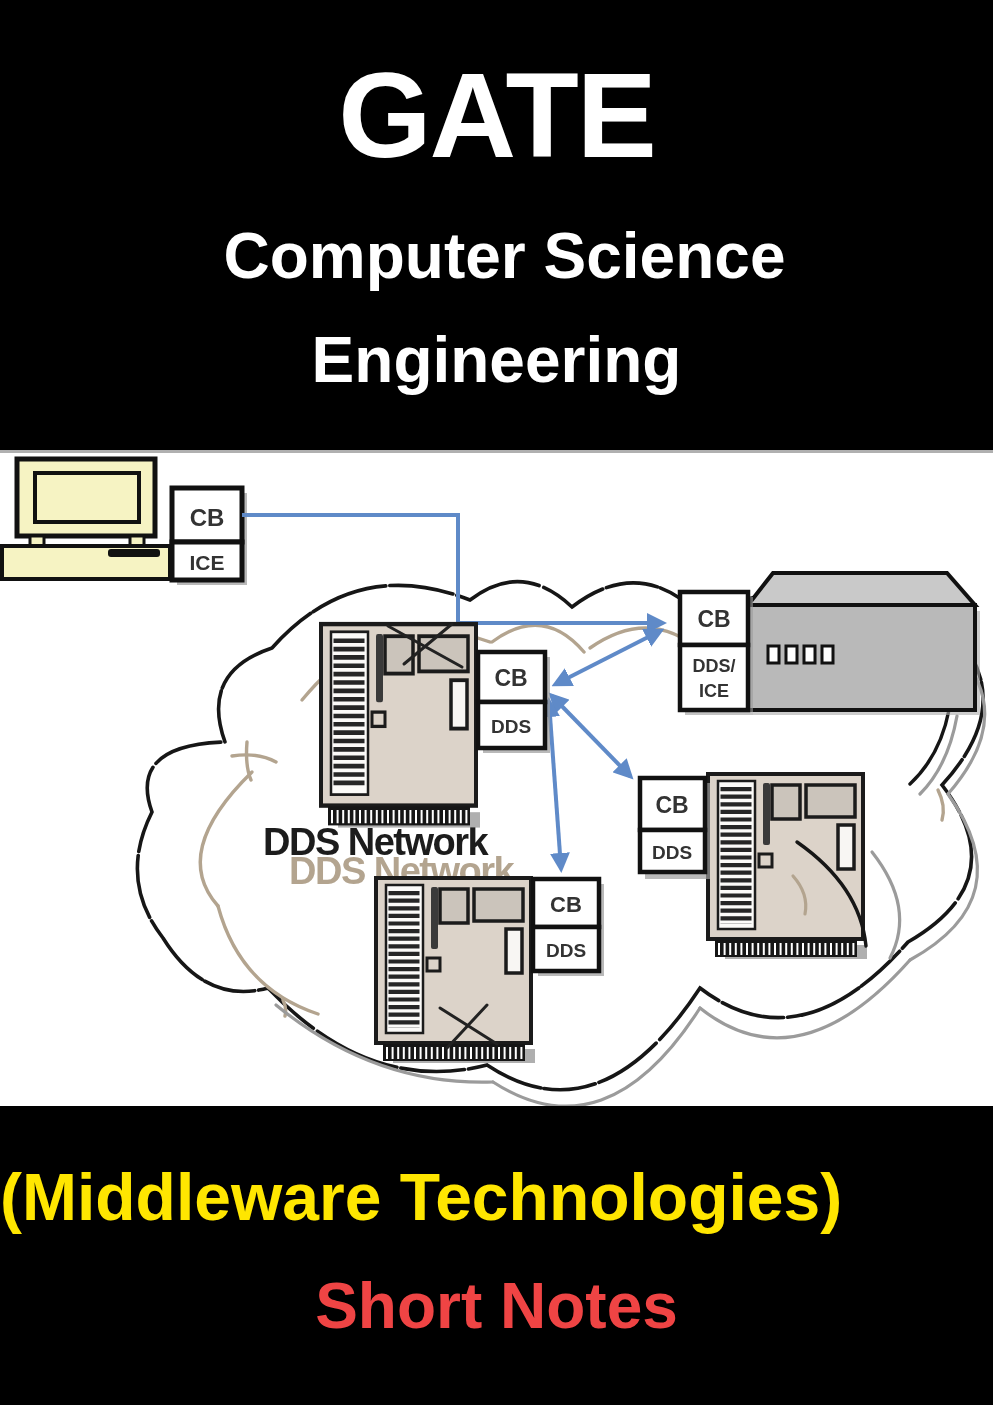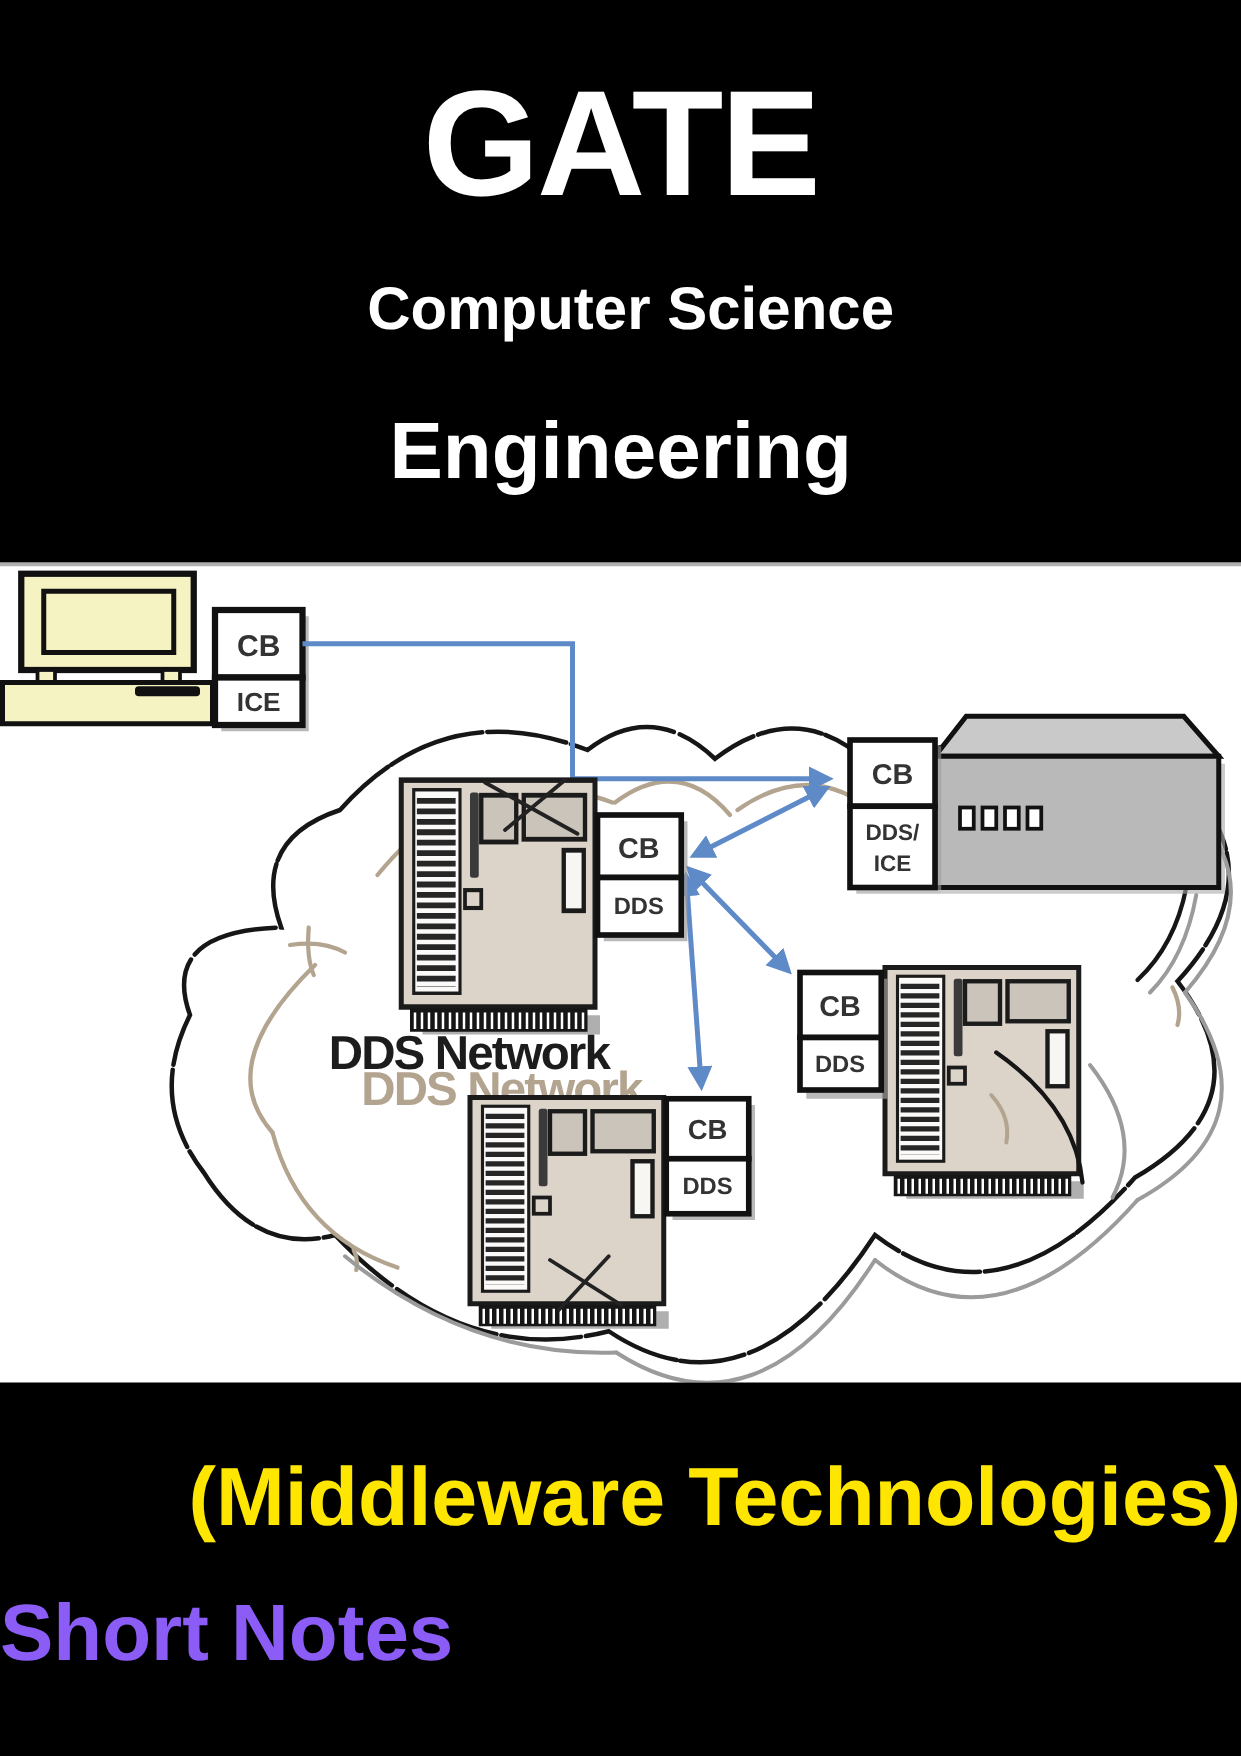--- a/index.html
+++ b/index.html
@@ -3,24 +3,24 @@
 <meta charset="utf-8">
 <style>
   html,body{margin:0;padding:0;background:#333;}
   .page{position:relative;width:993px;height:1405px;background:#ffffff;overflow:hidden;
         font-family:"Liberation Sans",sans-serif;}
   .banner{position:absolute;left:0;width:993px;background:#000;}
   .banner-top{top:0;height:450px;}
   .banner-bottom{top:1106px;height:299px;}
   .bt-line{position:absolute;left:0;right:0;text-align:center;color:#fff;font-weight:700;line-height:1;}
   .bt-title{top:55px;font-size:120px;letter-spacing:-2px;}
-  .bt-sub1{top:224px;font-size:48px;margin-left:16px;}
+  .bt-sub1{top:224px;font-size:64px;margin-left:16px;}
   .bt-sub2{top:328px;font-size:64px;}
-  .bb-line1{top:58px;font-size:66px;color:#ffe600;position:absolute;left:0;right:0;text-align:right;font-weight:700;line-height:1;}
-  .bb-line2{top:168px;font-size:64px;color:#8b5cf6;position:absolute;left:0;right:0;font-weight:700;line-height:1;}
+  .bb-line1{top:58px;font-size:66px;color:#ffe600;position:absolute;left:0;right:0;text-align:left;font-weight:700;line-height:1;}
+  .bb-line2{top:168px;font-size:64px;color:#ef4444;position:absolute;left:0;right:0;text-align:center;font-weight:700;line-height:1;}
   .diagram{position:absolute;top:450px;left:0;width:993px;height:656px;}
   svg text{font-family:"Liberation Sans",sans-serif;}
 </style>
 </head>
 <body>
 
 <div class="page">
 
   <div class="banner banner-top">
     <div class="bt-line bt-title">GATE</div>

